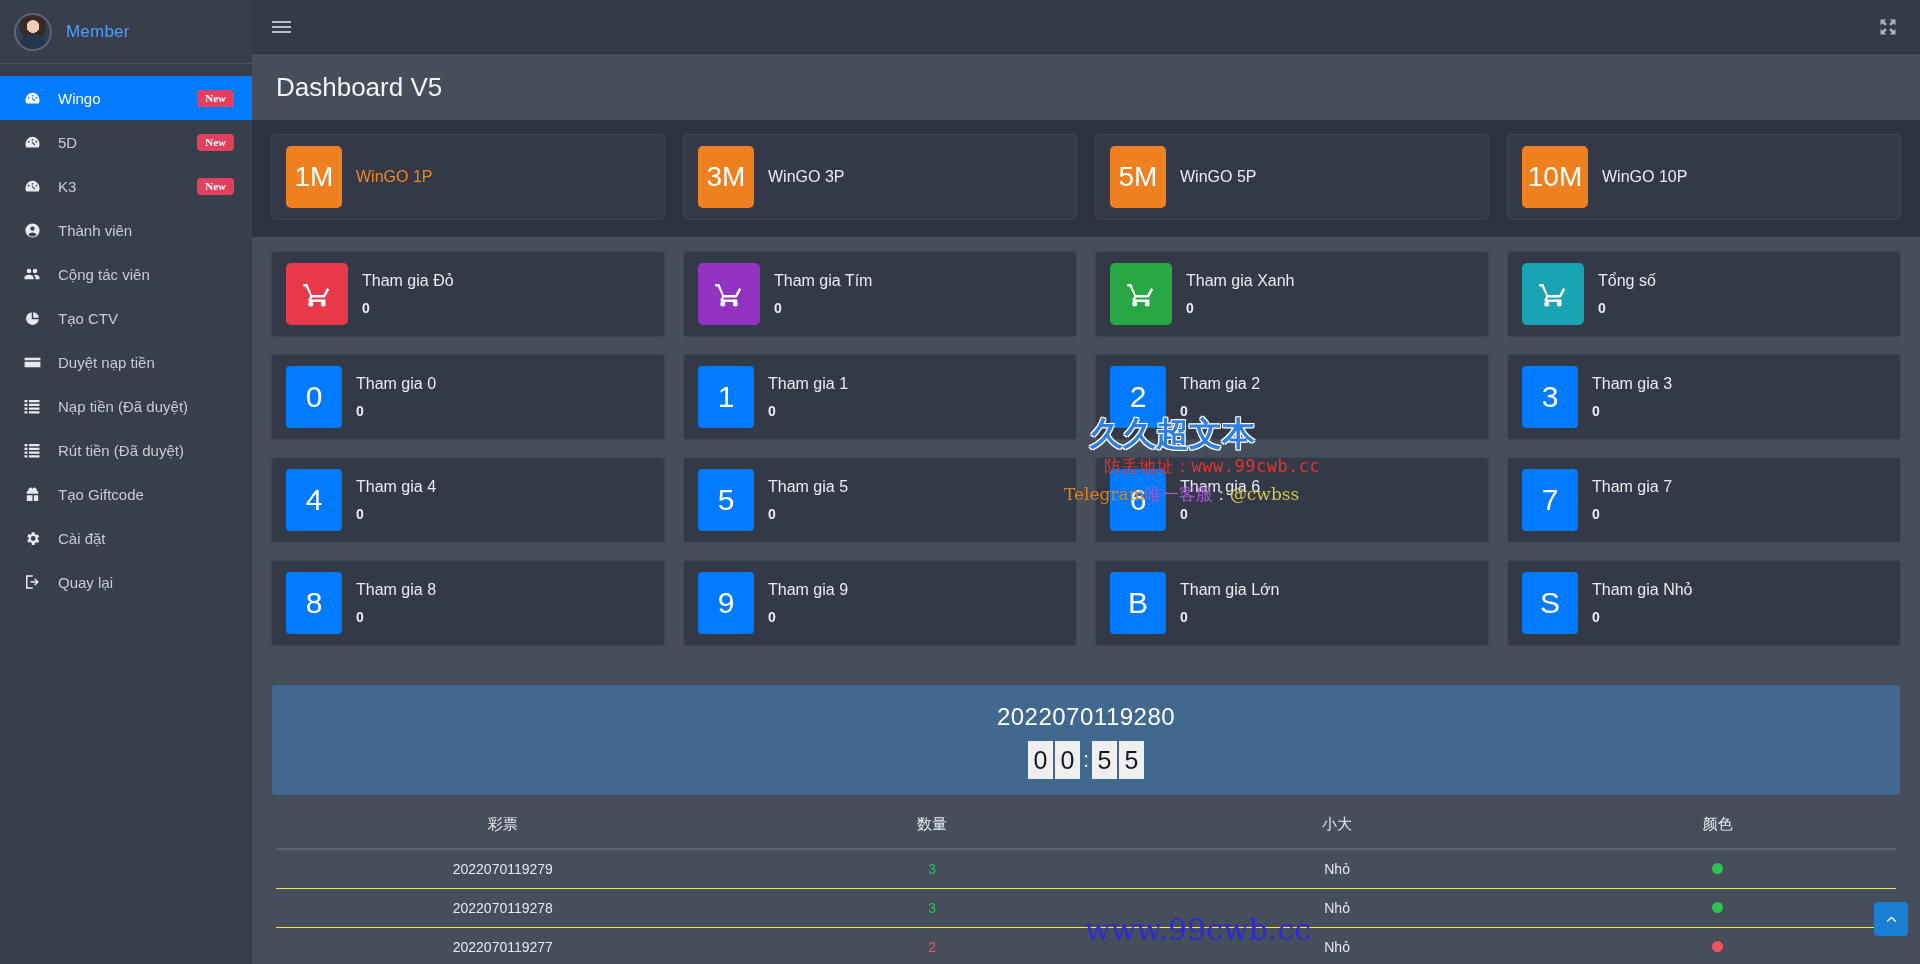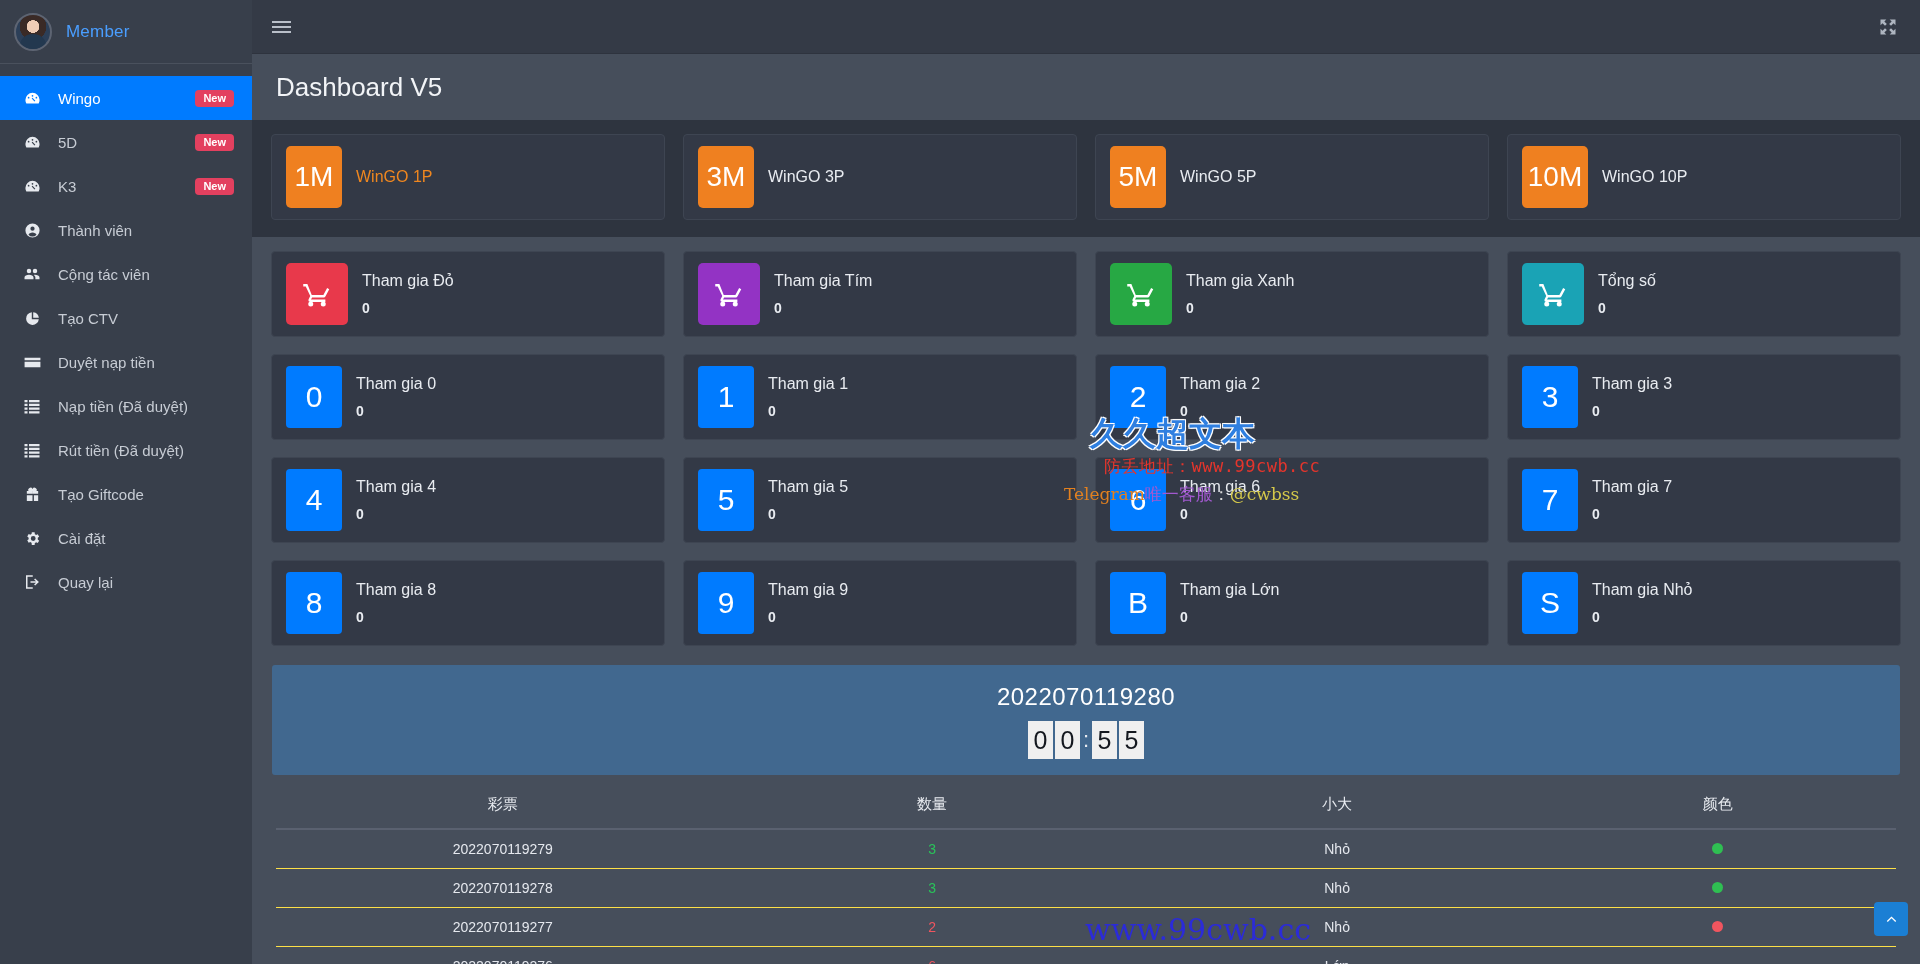--- a/index.html
+++ b/index.html
@@ -47,21 +47,21 @@
   .nav-item.active { background: #007bff; color: #fff; }
   .nav-item .ico {
     width: 20px; height: 20px; flex: none;
     display: flex; align-items: center; justify-content: center;
     color: #e6e9ee; font-size: 15px;
   }
   .nav-item.active .ico { color: #fff; }
   .nav-item .lbl { flex: 1; white-space: nowrap; }
   .badge-new {
     background: #e3405f; color: #fff; font-size: 11px; font-weight: bold;
-    border-radius: 4px; padding: 3px 8px; line-height: 1;
+    border-radius: 4px; padding: 3px 8px; line-height: 1; font-family: Liberation Serif, serif;
   }
   .nav-item.active .badge-new { background: #e3405f; }
 
   
   .main { flex: 1; height: 964px; display: flex; flex-direction: column; background: #2a2f3a; overflow: hidden; }
   .topbar {
     height: 54px; background: #343a46;
     display: flex; align-items: center; justify-content: space-between;
     padding: 0 22px 0 20px;
     border-bottom: 1px solid #2e333e;
@@ -106,21 +106,21 @@
 
   
   .numtile {
     width: 56px; height: 62px; border-radius: 4px; background: #007bff;
     color: #fff; font-size: 30px; display: flex; align-items: center; justify-content: center;
     flex: none; font-family: "Liberation Sans", sans-serif;
   }
 
   
   .period-banner {
-    margin: 2px 10px 0 10px; background: #41688f; border-radius: 3px;
+    margin: 22px 10px 0 10px; background: #41688f; border-radius: 3px;
     padding: 18px 0 16px 0; text-align: center;
   }
   .period-no { color: #fff; font-size: 24px; margin-bottom: 10px; letter-spacing: .5px; }
   .clock { display: flex; gap: 2px; justify-content: center; align-items: center; }
   .digit {
     background: #efefef; color: #14181f; font-size: 25px;
     width: 25px; height: 38px; display: flex; align-items: center; justify-content: center;
     font-family: "Liberation Sans", sans-serif;
   }
   .colon { color: #e6eaf0; font-size: 22px; width: 8px; text-align: center; }

